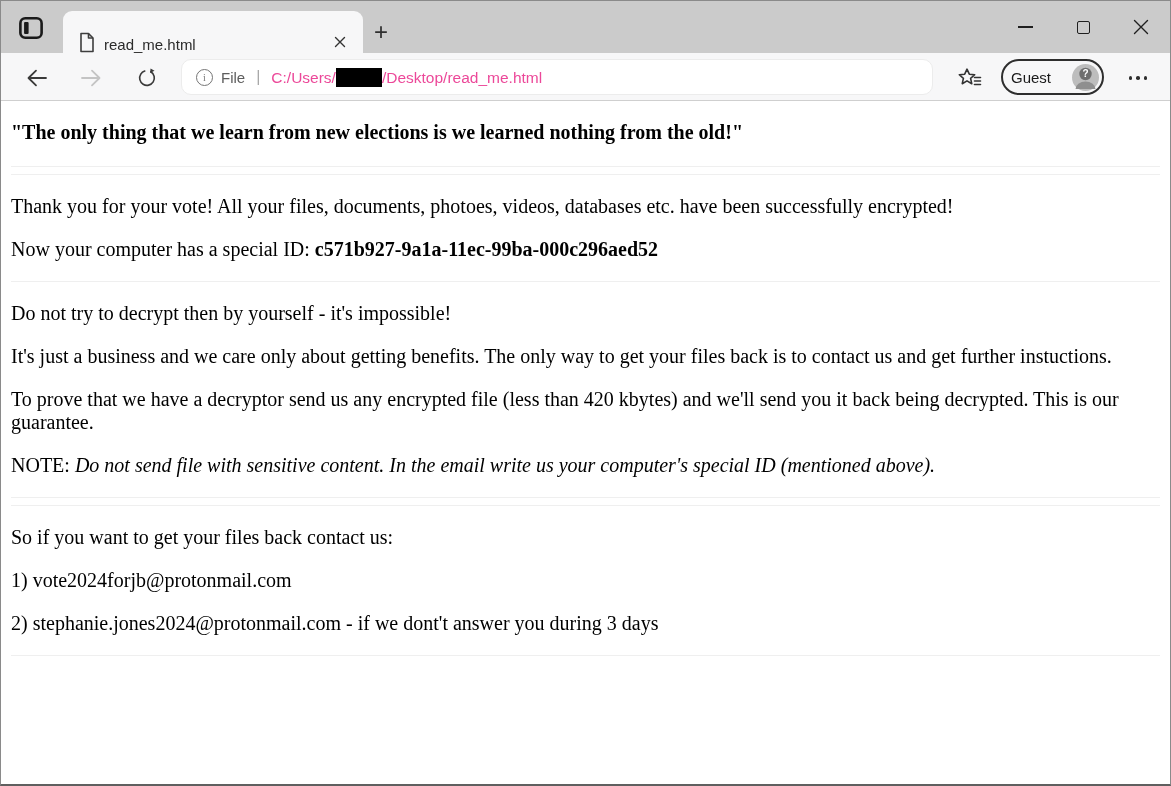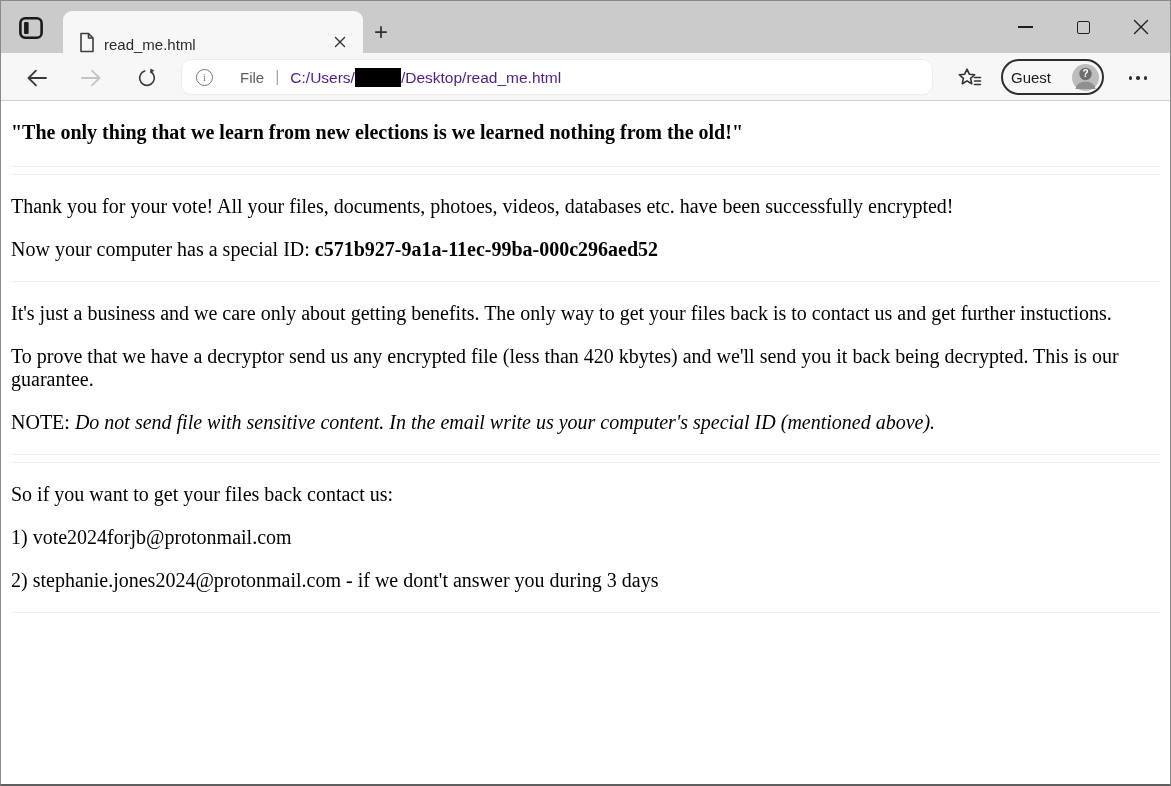--- a/index.html
+++ b/index.html
@@ -69,23 +69,23 @@
     background:#ffffff; border:1px solid #ececec; border-radius:10px;
     display:flex; align-items:center; padding:0 14px; cursor:text;
   }
   .site-info { display:flex; align-items:center; cursor:pointer; }
   .info-icon {
     width:17px; height:17px; border:1.5px solid #757575; border-radius:50%;
     color:#757575; font-size:10px; font-style:normal;
     display:flex; align-items:center; justify-content:center; margin-right:8px;
     font-family:"Liberation Serif", serif;
   }
-  .scheme-label { font-size:15px; color:#5d5d5d;margin-left:19px; }
+  .scheme-label { font-size:15px; color:#5d5d5d; }
   .addr-divider { font-size:16px; color:#a8a8a8; margin:0 11px; font-weight:300; }
-  .url-text { font-size:15.5px; color:#4c1d95; white-space:nowrap; }
+  .url-text { font-size:15.5px; color:#ec4899; white-space:nowrap; }
   .redacted-box {
     display:inline-block; width:46px; height:19px; background:#000;
     vertical-align:-4px;
   }
 
   .fav-btn {
     position:absolute; left:953px; top:11px; width:30px; height:28px;
     display:flex; align-items:center; justify-content:center; cursor:pointer;
   }
   .profile-btn {
@@ -222,20 +222,21 @@
     </div>
   </div>
 
   <div class="page">
     <p class="heading">"The only thing that we learn from new elections is we learned nothing from the old!"</p>
     <hr>
     <hr>
     <p>Thank you for your vote! All your files, documents, photoes, videos, databases etc. have been successfully encrypted!</p>
     <p><span>Now your computer has a special ID: </span><span class="bold">c571b927-9a1a-11ec-99ba-000c296aed52</span></p>
     <hr>
+    <p>Do not try to decrypt then by yourself - it's impossible!</p>
     <p>It's just a business and we care only about getting benefits. The only way to get your files back is to contact us and get further instuctions.</p>
     <p>To prove that we have a decryptor send us any encrypted file (less than 420 kbytes) and we'll send you it back being decrypted. This is our guarantee.</p>
     <p><span>NOTE: </span><span class="italic">Do not send file with sensitive content. In the email write us your computer's special ID (mentioned above).</span></p>
     <hr>
     <hr>
     <p>So if you want to get your files back contact us:</p>
     <p>1) vote2024forjb@protonmail.com</p>
     <p>2) stephanie.jones2024@protonmail.com - if we dont't answer you during 3 days</p>
     <hr>
   </div>

